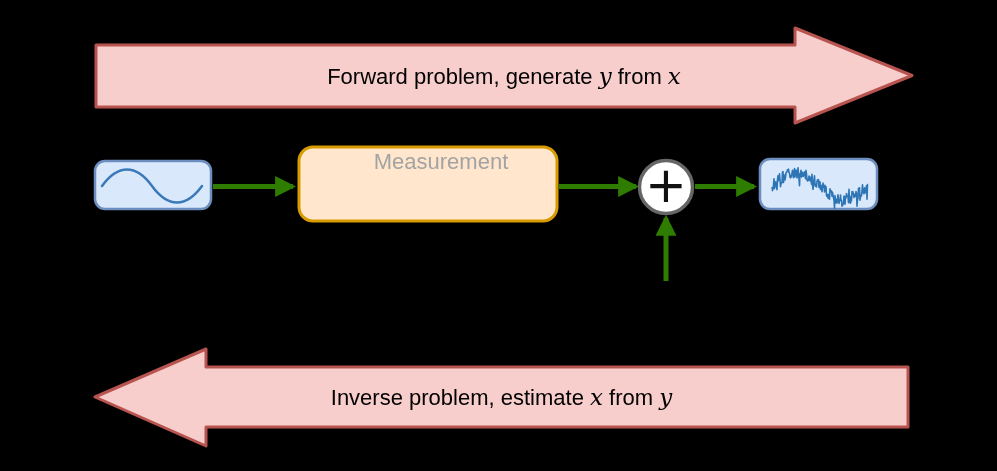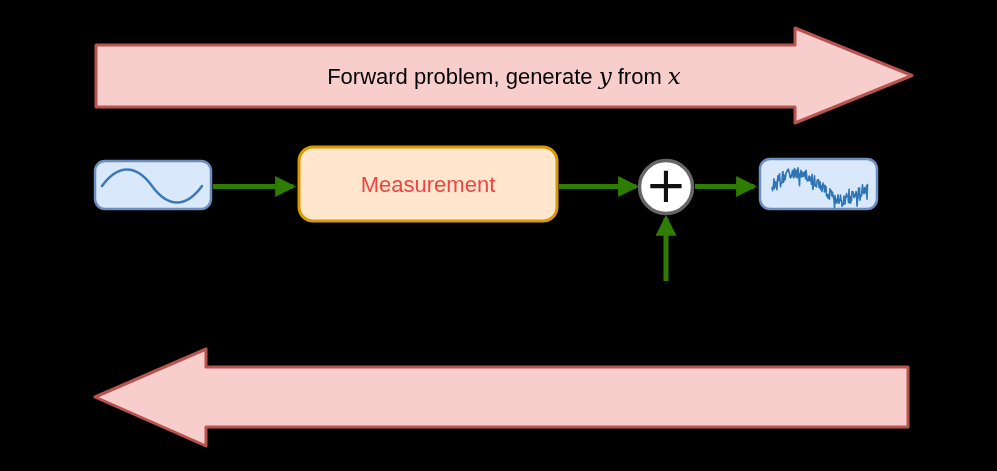--- a/index.html
+++ b/index.html
@@ -17,22 +17,22 @@
     font-size:22px;color:#000;
   }
   .txt{white-space:pre;}
   .mathvar{
     font-family:"DejaVu Serif", serif;
     font-style:italic;
     font-size:23px;
   }
   .mlabel{
     position:absolute;
-    display:flex;flex-direction:column;align-items:center;justify-content:center;
-    font-size:22px;line-height:29px;color:#ef4444;text-align:center;
+    display:flex;flex-direction:column;align-items:center;justify-content:flex-start;
+    font-size:22px;line-height:29px;color:#a3a3a3;text-align:center;padding-left:13px;
   }
   .plus{
     position:absolute;
     display:flex;align-items:center;justify-content:center;
     font-family:"DejaVu Sans", sans-serif;
     font-size:50px;line-height:1;color:#111;
     transform:translateY(-2px);
   }
 </style>
 </head>
@@ -67,20 +67,23 @@
     <line x1="695" y1="186.5" x2="754" y2="186.5" stroke-width="5" marker-end="url(#ah)" stroke="#2e7d00"></line>
 
     <rect x="760" y="159" width="117" height="50" rx="10" stroke-width="2.5" fill="#dae8fc" stroke="#6c8ebf"></rect>
     <polyline id="noisy-wave" fill="none" stroke-width="1.6" stroke-linejoin="round" stroke="#2e75b6" points="772.0,187.0 772.5,190.6 773.0,188.2 773.5,185.0 774.0,178.9 774.5,188.7 775.0,181.8 775.5,186.5 776.0,182.0 776.5,186.3 777.0,189.6 777.5,179.5 778.0,175.7 778.5,180.7 779.0,177.5 779.5,173.9 780.0,180.2 780.5,186.7 781.0,182.8 781.5,183.4 782.0,182.2 782.5,172.0 783.0,171.7 783.5,182.4 784.0,174.7 784.5,179.3 785.0,179.9 785.5,177.4 786.0,172.9 786.5,172.2 787.0,171.8 787.5,169.8 788.0,170.5 788.5,169.2 789.0,172.6 789.5,173.1 790.0,177.1 790.5,177.8 791.0,175.9 791.5,176.7 792.0,173.3 792.5,170.2 793.0,171.2 793.5,177.6 794.0,175.3 794.5,168.6 795.0,177.0 795.5,172.6 796.0,170.1 796.5,172.5 797.0,177.9 797.5,175.6 798.0,167.9 798.5,173.6 799.0,178.7 799.5,185.8 800.0,173.7 800.5,173.8 801.0,170.3 801.5,177.0 802.0,176.4 802.5,172.3 803.0,174.9 803.5,176.2 804.0,173.7 804.5,171.9 805.0,174.6 805.5,178.7 806.0,170.4 806.5,174.1 807.0,180.0 807.5,181.0 808.0,179.2 808.5,180.5 809.0,176.0 809.5,176.9 810.0,180.7 810.5,177.4 811.0,180.0 811.5,184.1 812.0,174.2 812.5,184.6 813.0,189.3 813.5,185.0 814.0,179.8 814.5,175.9 815.0,184.0 815.5,186.3 816.0,184.6 816.5,186.9 817.0,181.2 817.5,179.9 818.0,180.5 818.5,179.6 819.0,187.4 819.5,181.7 820.0,181.7 820.5,189.4 821.0,185.4 821.5,185.8 822.0,191.6 822.5,187.0 823.0,183.1 823.5,187.2 824.0,185.5 824.5,192.0 825.0,185.3 825.5,189.6 826.0,186.9 826.5,195.6 827.0,196.3 827.5,194.5 828.0,198.2 828.5,195.8 829.0,194.2 829.5,199.1 830.0,188.7 830.5,191.9 831.0,190.9 831.5,191.0 832.0,196.1 832.5,192.4 833.0,195.2 833.5,197.8 834.0,200.2 834.5,208.2 835.0,195.5 835.5,201.9 836.0,203.0 836.5,199.4 837.0,203.0 837.5,199.2 838.0,194.9 838.5,199.8 839.0,203.4 839.5,200.4 840.0,200.6 840.5,195.1 841.0,200.3 841.5,200.3 842.0,206.3 842.5,204.1 843.0,204.8 843.5,203.3 844.0,196.0 844.5,196.6 845.0,204.2 845.5,197.1 846.0,197.9 846.5,193.5 847.0,195.9 847.5,196.4 848.0,195.9 848.5,202.6 849.0,189.4 849.5,202.5 850.0,196.4 850.5,203.3 851.0,199.7 851.5,200.7 852.0,191.5 852.5,192.4 853.0,191.8 853.5,194.6 854.0,197.5 854.5,194.4 855.0,195.5 855.5,196.4 856.0,191.5 856.5,192.9 857.0,206.1 857.5,200.0 858.0,198.5 858.5,188.2 859.0,191.1 859.5,187.8 860.0,200.1 860.5,196.7 861.0,195.2 861.5,196.0 862.0,190.5 862.5,184.7 863.0,192.8 863.5,191.9 864.0,193.8 864.5,187.9 865.0,193.0 865.5,191.3 866.0,189.8 866.5,185.7 867.0,199.2 867.5,184.5 868.0,184.1"></polyline>
   </svg>
 
   <div class="label" style="left:96px;top:45px;width:816px;height:62px;">
     <span class="txt"><span>Forward problem, generate </span><span class="mathvar">y</span><span> from </span><span class="mathvar">x</span></span>
   </div>
 
+  <div class="label" style="left:95px;top:367px;width:813px;height:60px;">
+    <span class="txt"><span>Inverse problem, estimate </span><span class="mathvar">x</span><span> from </span><span class="mathvar">y</span></span>
+  </div>
 
   <div class="mlabel" style="left:299px;top:147px;width:258px;height:74px;">
     <div>Measurement</div>
   </div>
 
   <div class="plus" style="left:639px;top:160px;width:54px;height:54px;">+</div>
 
 </div>
 
 </body></html>

